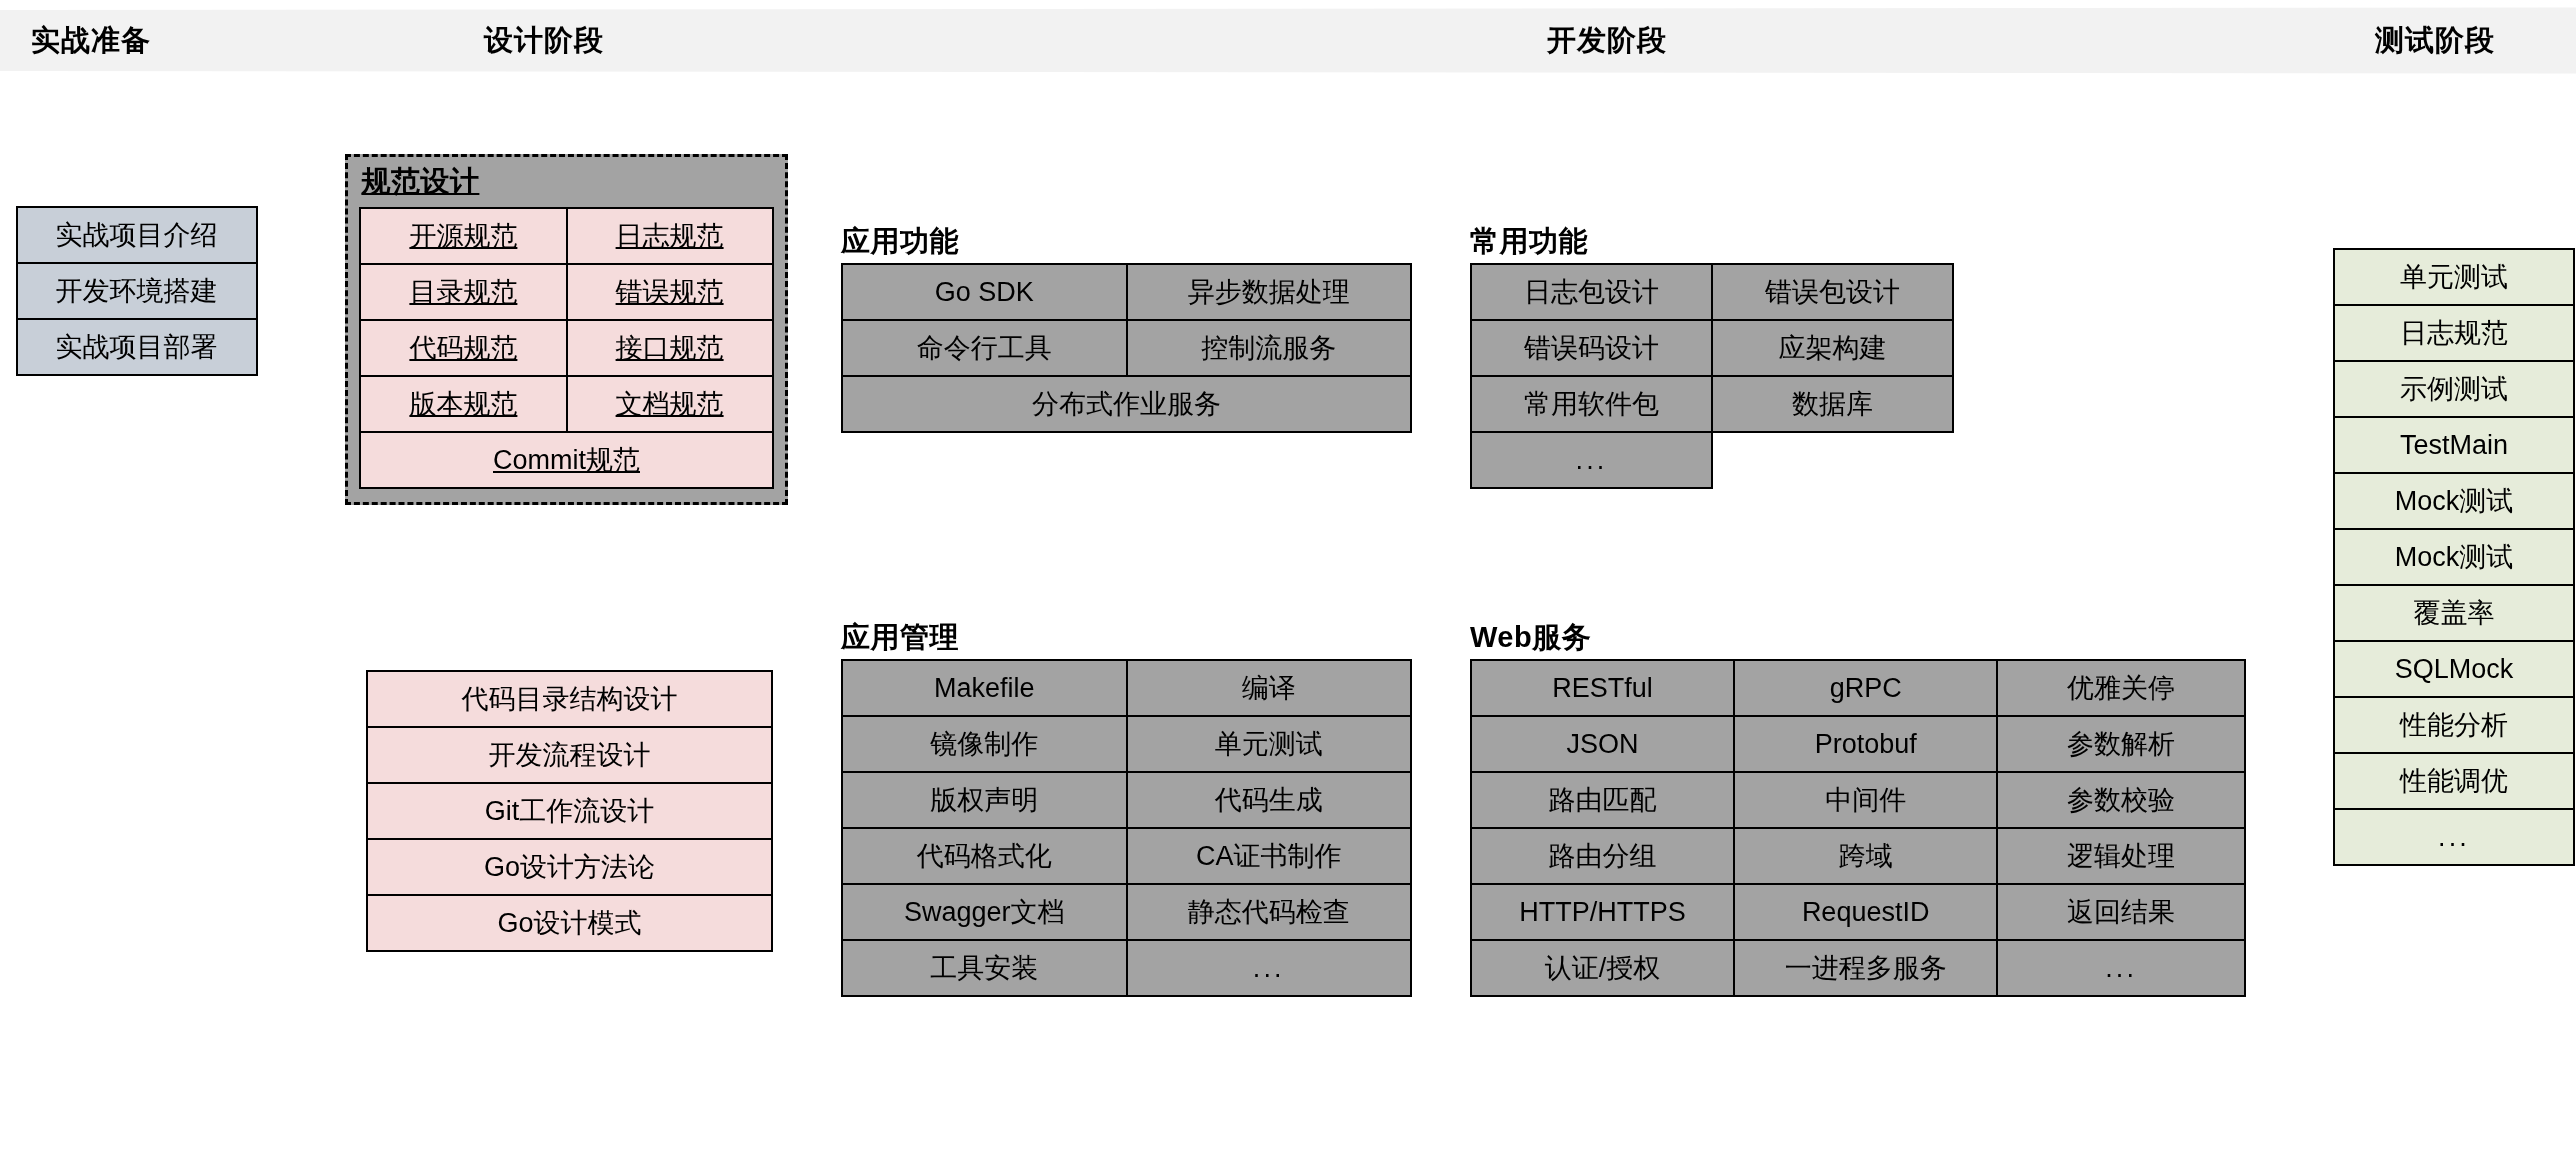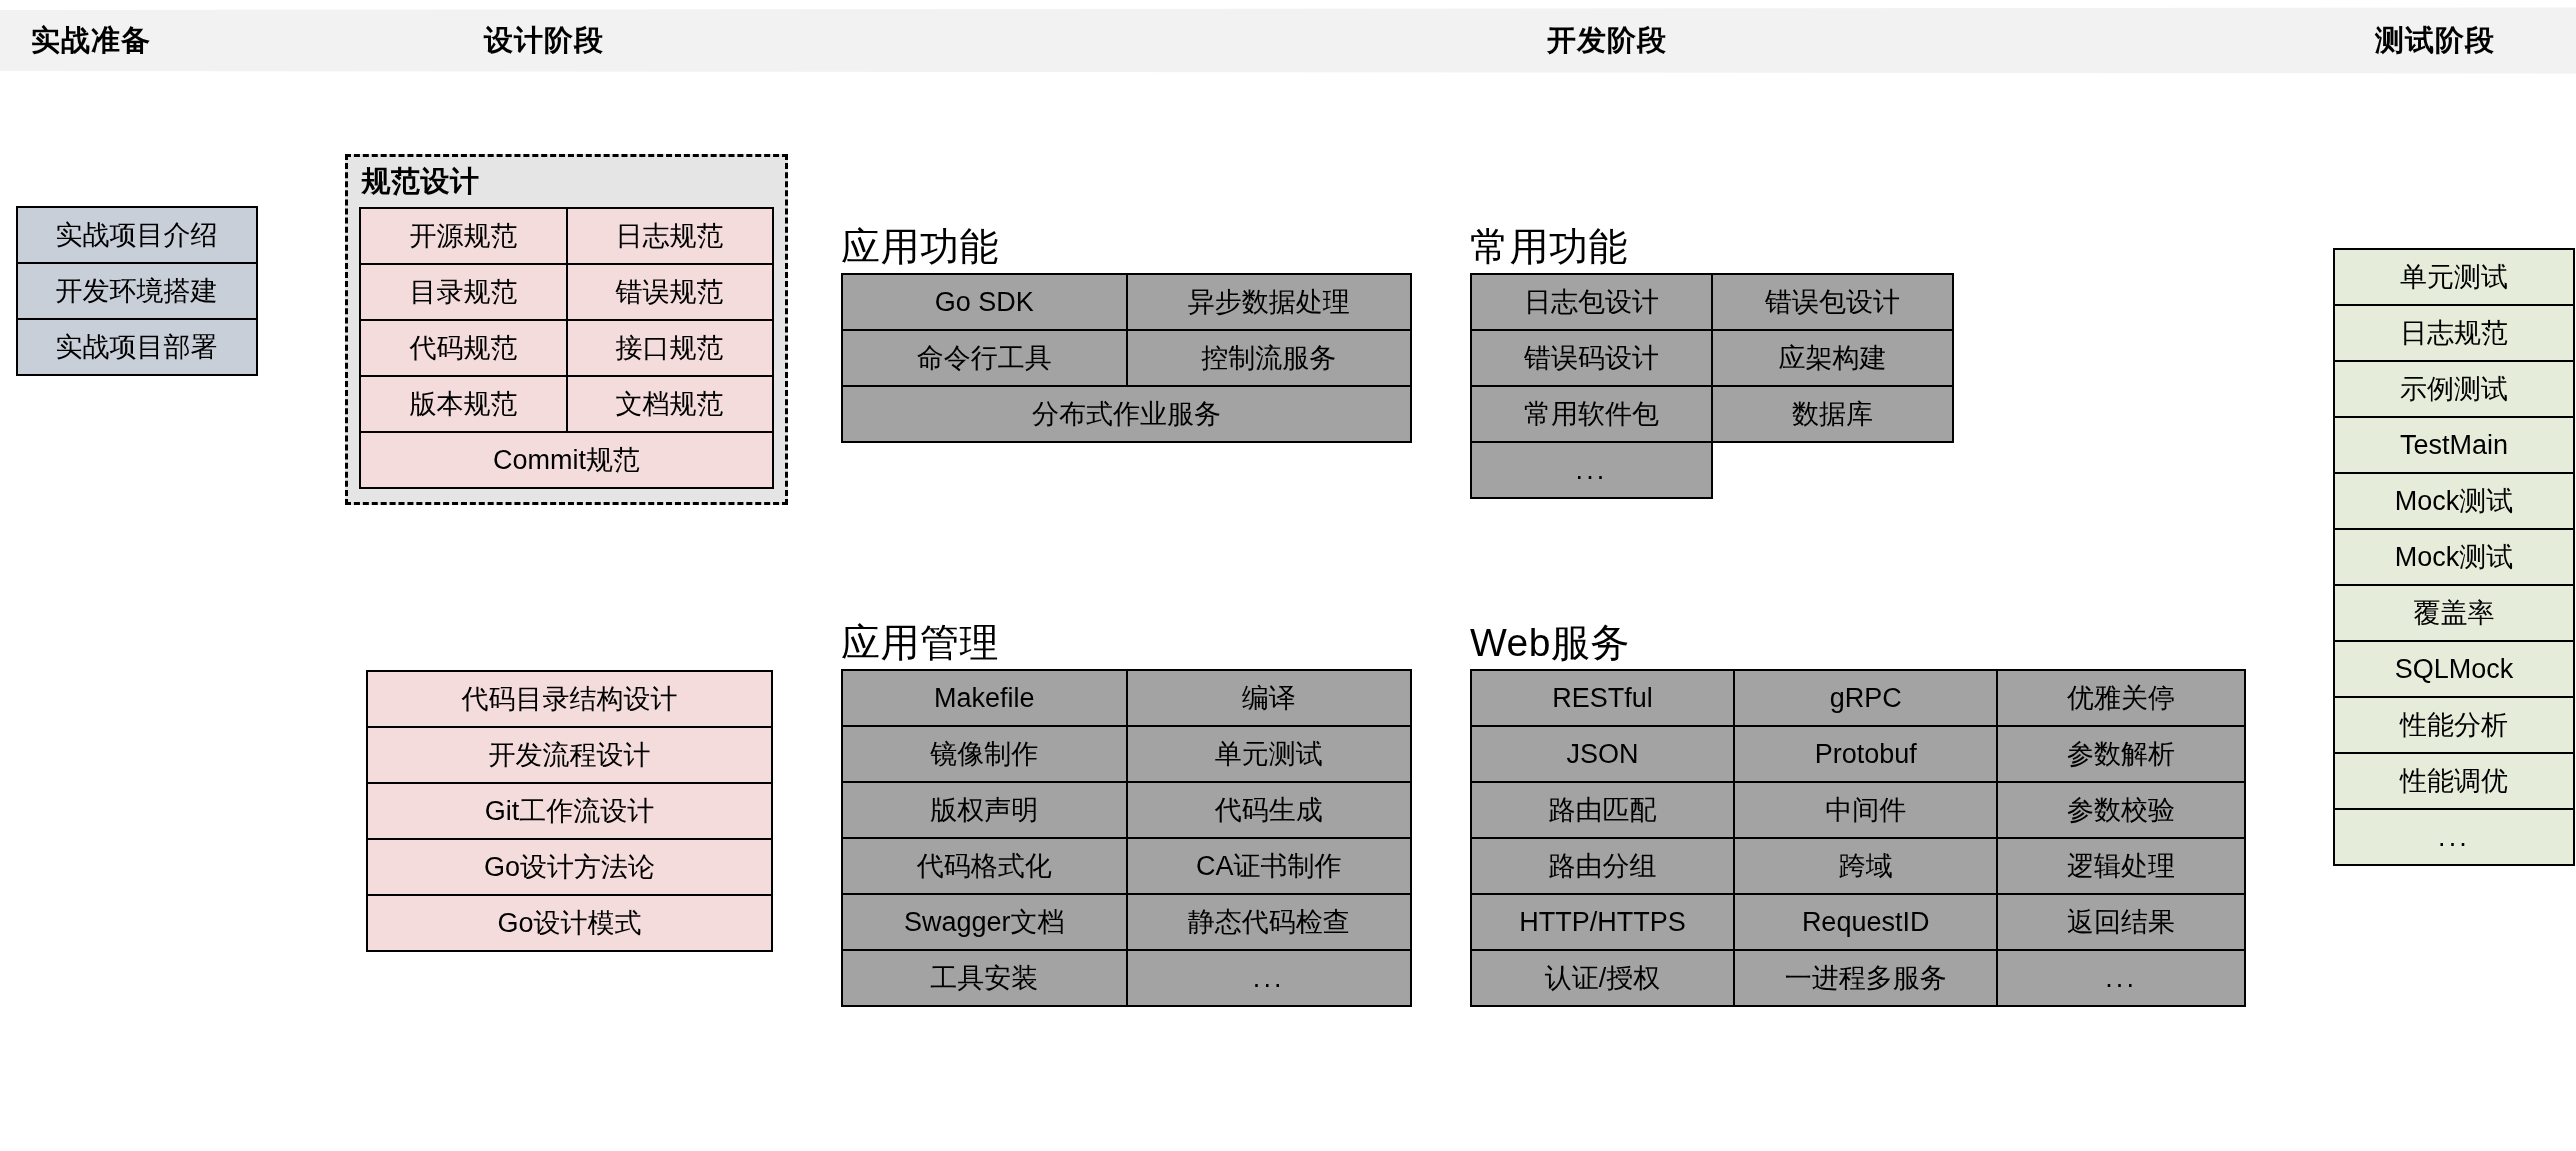--- a/index.html
+++ b/index.html
@@ -14,38 +14,38 @@
   .banner{position:absolute;left:0;top:7.2px;width:3266px;height:67px;}
   .banner svg{position:absolute;left:0;top:0;}
   .phase{
     position:absolute;top:0;height:67px;display:flex;align-items:center;
     font-size:29px;font-weight:700;letter-spacing:1px;white-space:nowrap;
   }
 
   
   .grp{position:absolute;}
   .grp-title{
-    font-size:39px;font-weight:400;letter-spacing:0.5px;white-space:nowrap;
+    font-size:29px;font-weight:700;letter-spacing:0.5px;white-space:nowrap;
     margin-bottom:7.2px;line-height:1;
   }
   table.tbl{border-collapse:collapse;table-layout:fixed;}
   table.tbl td{
     border:2.6px solid #000;text-align:center;vertical-align:middle;
     font-size:27px;white-space:nowrap;padding:0;height:54px;
   }
   
   .c-gray  td{background:#c8cfd8;}
   .c-pink  td{background:#f5dcdc;}
   .c-peach td{background:#a3a3a3;}
   .c-green td{background:#e6ecda;}
 
   
   .dashwrap{
-    position:absolute;border:3.1px dashed #000;background:#e5e5e5;
-    box-sizing:border-box;padding:9.3px 11.3px 13.4px 11.3px;
+    position:absolute;border:3.1px dashed #000;background:#a3a3a3;
+    box-sizing:border-box;padding:9.3px 11.3px 13.4px 11.3px;text-decoration:underline;
   }
   .dashwrap .grp-title{font-size:29px;font-weight:700;margin:1px 0 10.3px 2.1px;}
   .ell{letter-spacing:3.1px;font-size:27px;}
 </style>
 </head>
 <body>
 
 <div class="canvas">
 
   <div class="banner">

